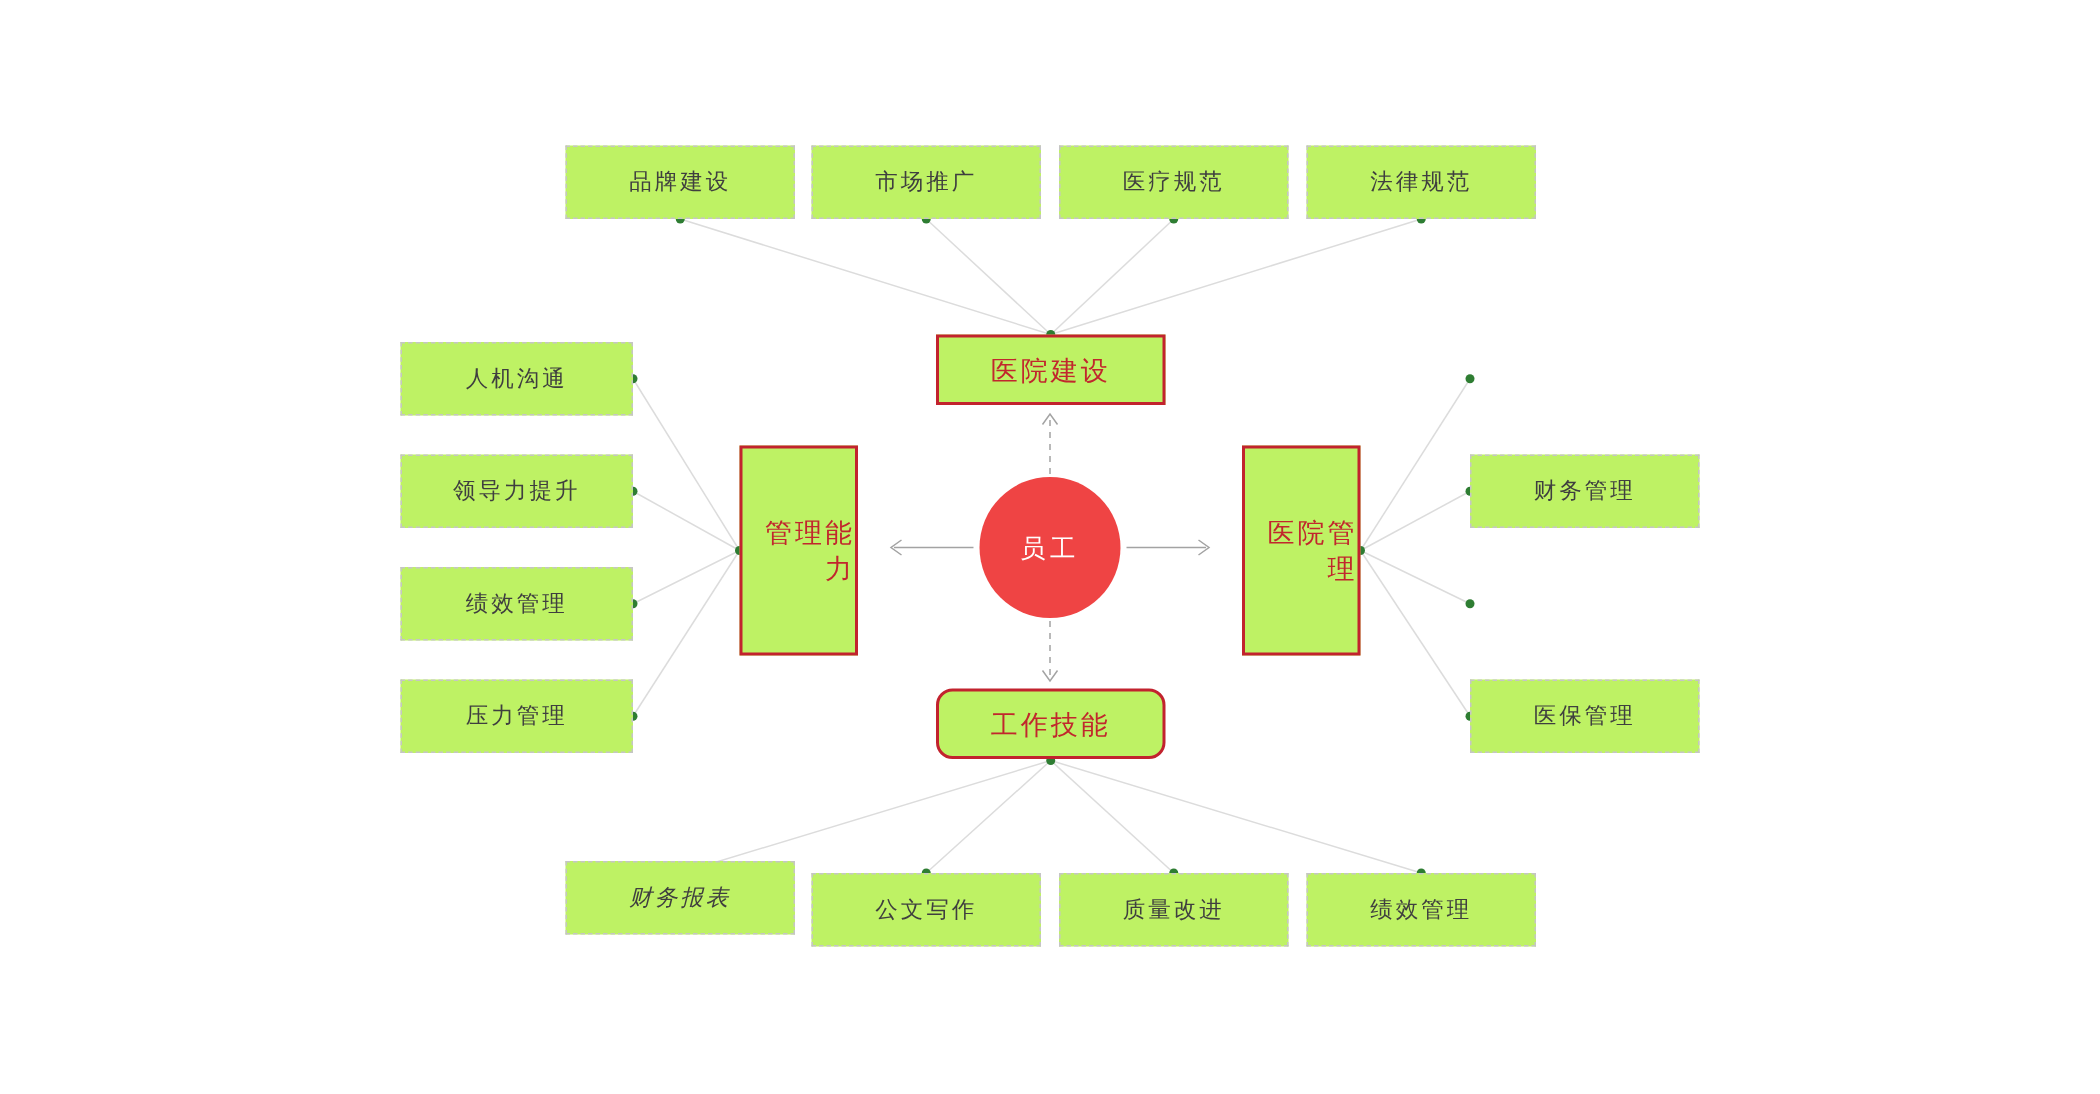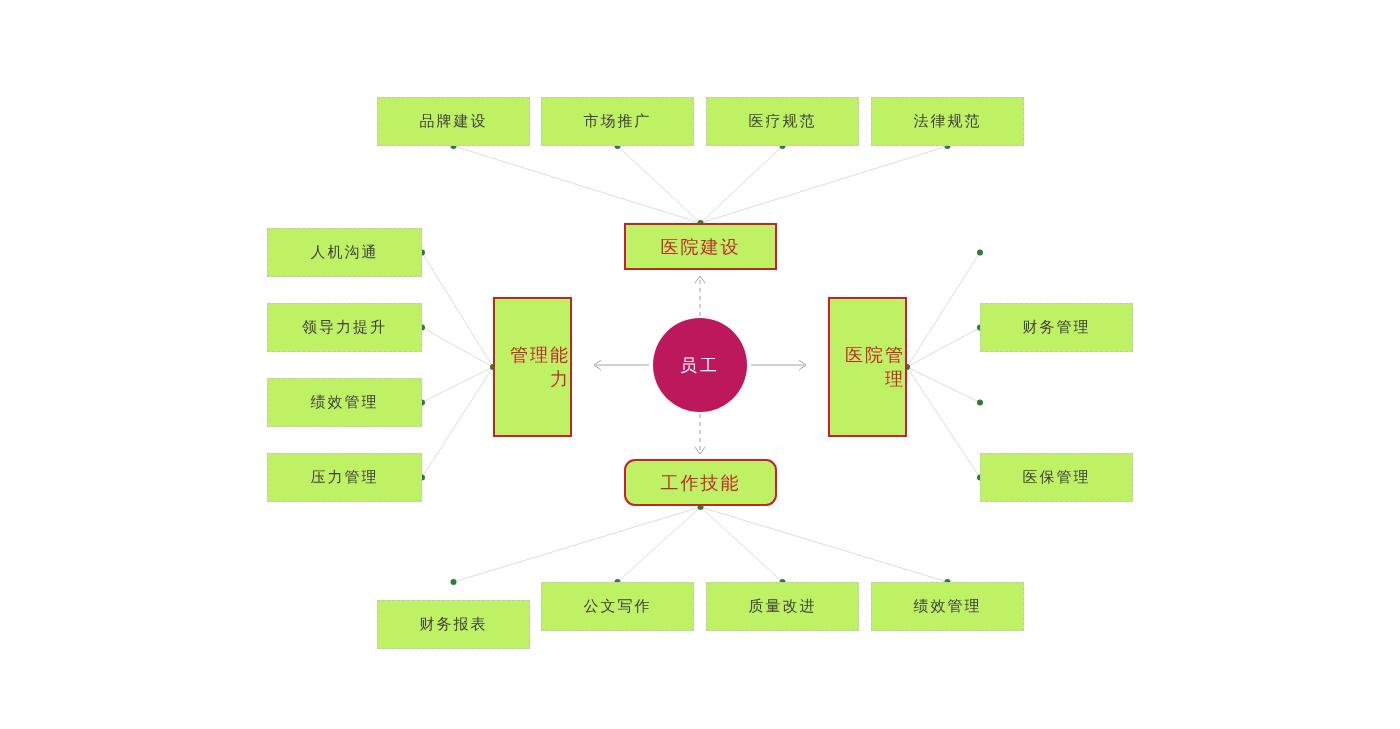--- a/index.html
+++ b/index.html
@@ -34,31 +34,31 @@
     color: #c1272d;
     font-size: 18px;
   }
   .hub-h { width: 153px; height: 47px; }
   .hub-v { width: 79px; height: 140px; }
   .center-circle {
     position: absolute;
     left: 653px; top: 318px;
     width: 94px; height: 94px;
     border-radius: 50%;
-    background: #be185d;
+    background: #ef4444;
     color: #ffffff;
     font-size: 17px;
     font-weight: 500;
     letter-spacing: 3px;
     display: flex; align-items: center; justify-content: center;
   }
   
   .t0 { left: 377px; top: 97px; }  .t1 { left: 541px; top: 97px; }
   .t2 { left: 706px; top: 97px; }  .t3 { left: 871px; top: 97px; }
-  .b0 { left: 377px; top: 600px; } .b1 { left: 541px; top: 582px; }
+  .b0 { left: 377px; top: 574px; font-style: italic; } .b1 { left: 541px; top: 582px; }
   .b2 { left: 706px; top: 582px; } .b3 { left: 871px; top: 582px; }
   .l0 { left: 267px; top: 228px; } .l1 { left: 267px; top: 303px; }
   .l2 { left: 267px; top: 378px; } .l3 { left: 267px; top: 453px; }
   .r0 { left: 980px; top: 228px; } .r1 { left: 980px; top: 303px; }
   .r2 { left: 980px; top: 378px; } .r3 { left: 980px; top: 453px; }
   
   .hub-top    { left: 624px; top: 223px; }
   .hub-bottom { left: 624px; top: 459px; border-radius: 11px; }
   .hub-left   { left: 493px; top: 297px; }
   .hub-right  { left: 828px; top: 297px; }

